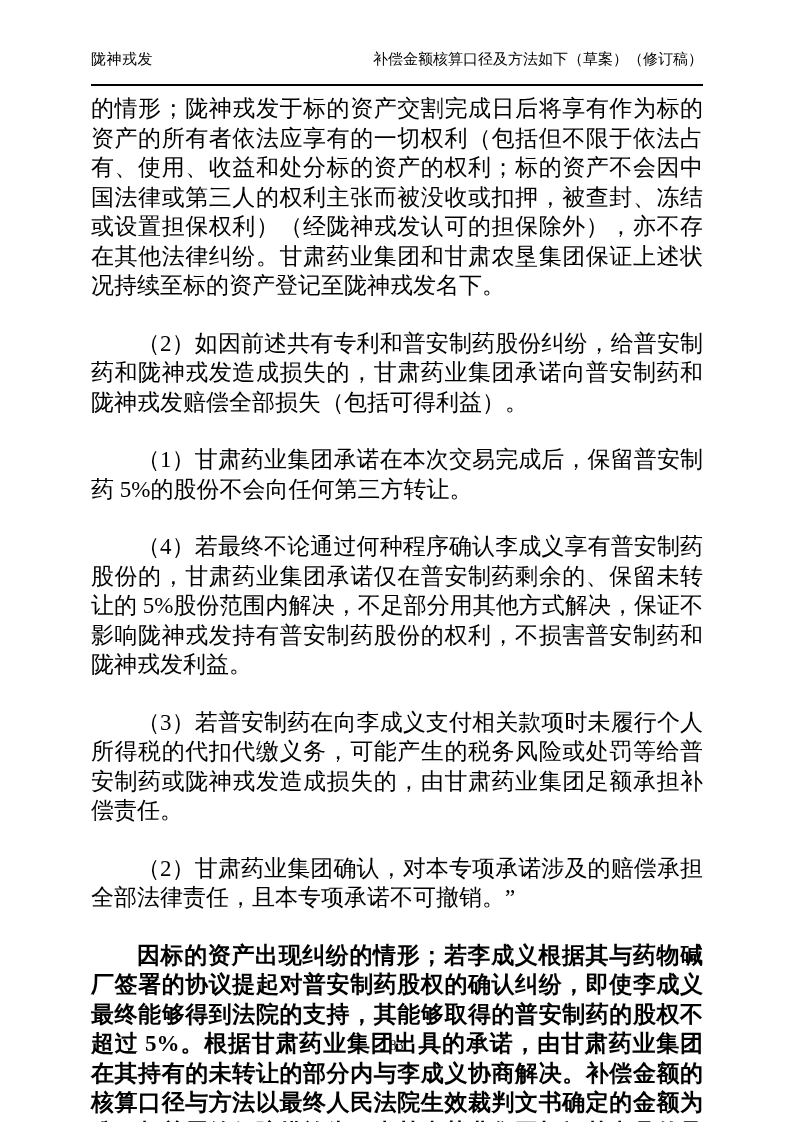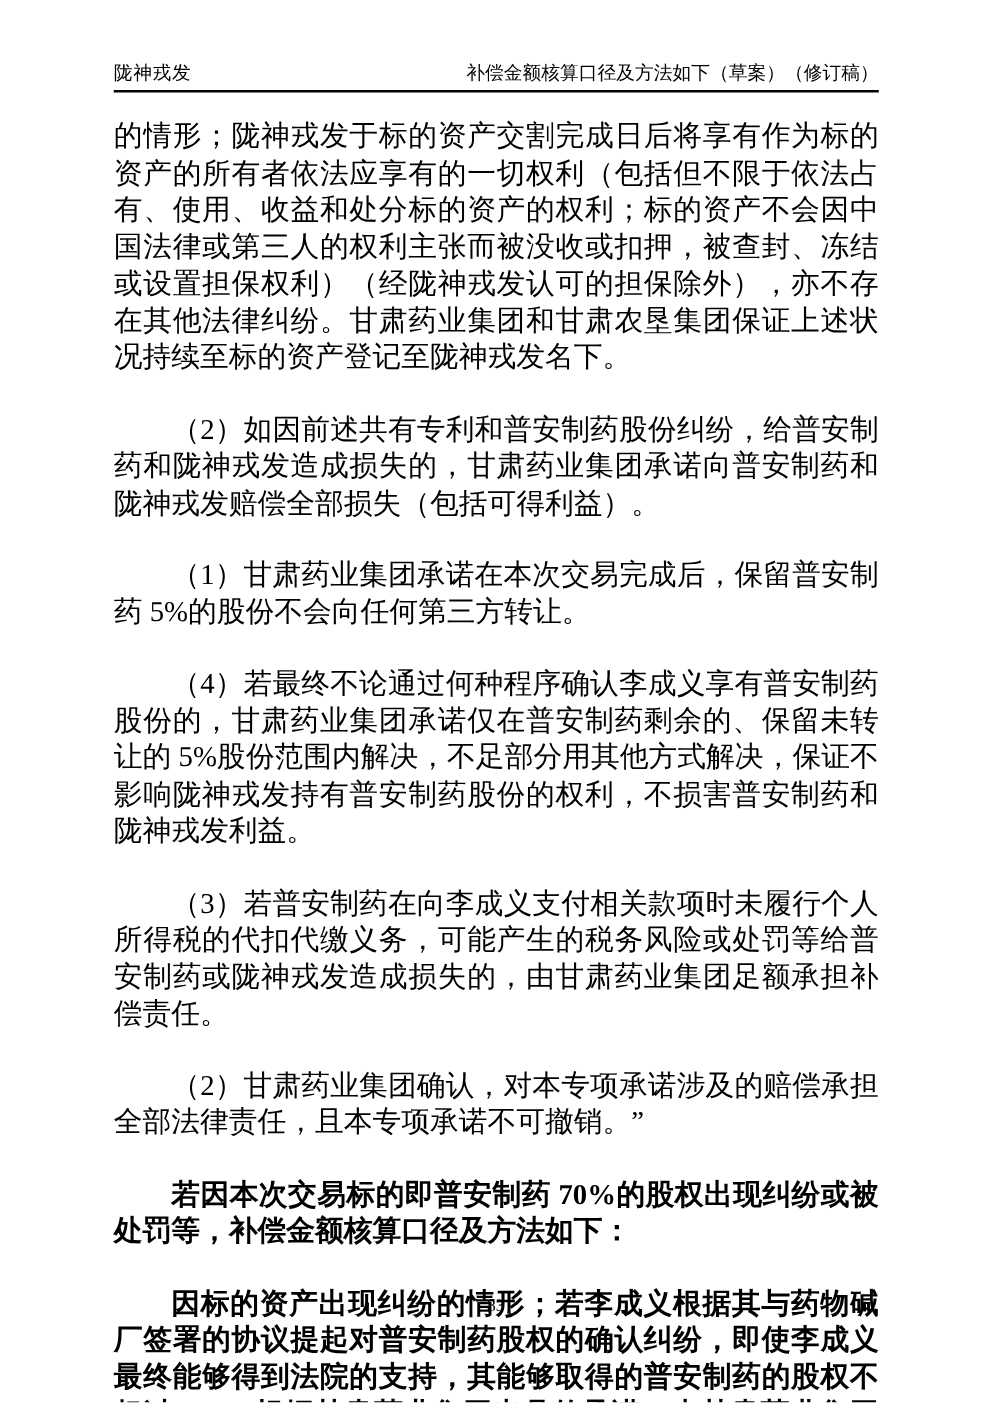--- a/index.html
+++ b/index.html
@@ -18,21 +18,21 @@
   }
   .page-header {
     position: absolute;
     top: 50px;
     left: 91px;
     width: 612px;
     display: flex;
     justify-content: space-between;
     align-items: flex-end;
     border-bottom: 2.5px solid #000000;
-    padding-bottom: 4px;
+    padding-bottom: 16px;
     font-size: 15px;
     line-height: 18px;
     white-space: nowrap;
   }
   .header-left {
     letter-spacing: 0.5px;
   }
   .header-right {
     letter-spacing: 0px;
   }
@@ -79,21 +79,20 @@
     <span class="header-right">补偿金额核算口径及方法如下（草案）（修订稿）</span>
   </div>
 
   <div class="doc-body">
     <p>的情形；陇神戎发于标的资产交割完成日后将享有作为标的资产的所有者依法应享有的一切权利（包括但不限于依法占有、使用、收益和处分标的资产的权利；标的资产不会因中国法律或第三人的权利主张而被没收或扣押，被查封、冻结或设置担保权利）（经陇神戎发认可的担保除外），亦不存在其他法律纠纷。甘肃药业集团和甘肃农垦集团保证上述状况持续至标的资产登记至陇神戎发名下。</p>
     <p class="indent">（2）如因前述共有专利和普安制药股份纠纷，给普安制药和陇神戎发造成损失的，甘肃药业集团承诺向普安制药和陇神戎发赔偿全部损失（包括可得利益）。</p>
     <p class="indent">（1）甘肃药业集团承诺在本次交易完成后，保留普安制药 5%的股份不会向任何第三方转让。</p>
     <p class="indent">（4）若最终不论通过何种程序确认李成义享有普安制药股份的，甘肃药业集团承诺仅在普安制药剩余的、保留未转让的 5%股份范围内解决，不足部分用其他方式解决，保证不影响陇神戎发持有普安制药股份的权利，不损害普安制药和陇神戎发利益。</p>
     <p class="indent">（3）若普安制药在向李成义支付相关款项时未履行个人所得税的代扣代缴义务，可能产生的税务风险或处罚等给普安制药或陇神戎发造成损失的，由甘肃药业集团足额承担补偿责任。</p>
     <p class="indent">（2）甘肃药业集团确认，对本专项承诺涉及的赔偿承担全部法律责任，且本专项承诺不可撤销。”</p>
-    <p class="indent kai-bold">若因本次交易标的即普安制药 70%的股权出现纠纷或被处罚等，补偿金额核算口径及方法如下：</p>
     <p class="indent kai-bold">因标的资产出现纠纷的情形；若李成义根据其与药物碱厂签署的协议提起对普安制药股权的确认纠纷，即使李成义最终能够得到法院的支持，其能够取得的普安制药的股权不超过 5%。根据甘肃药业集团出具的承诺，由甘肃药业集团在其持有的未转让的部分内与李成义协商解决。补偿金额的核算口径与方法以最终人民法院生效裁判文书确定的金额为准；相关履约保障措施为：由甘肃药业集团根据其出具的承诺履行，在其持有的未转让的标的公司股权范围内解</p>
   </div>
 
   <div class="page-footer">
     <span>83</span>
   </div>
 
 </div>
 
 </body></html>

